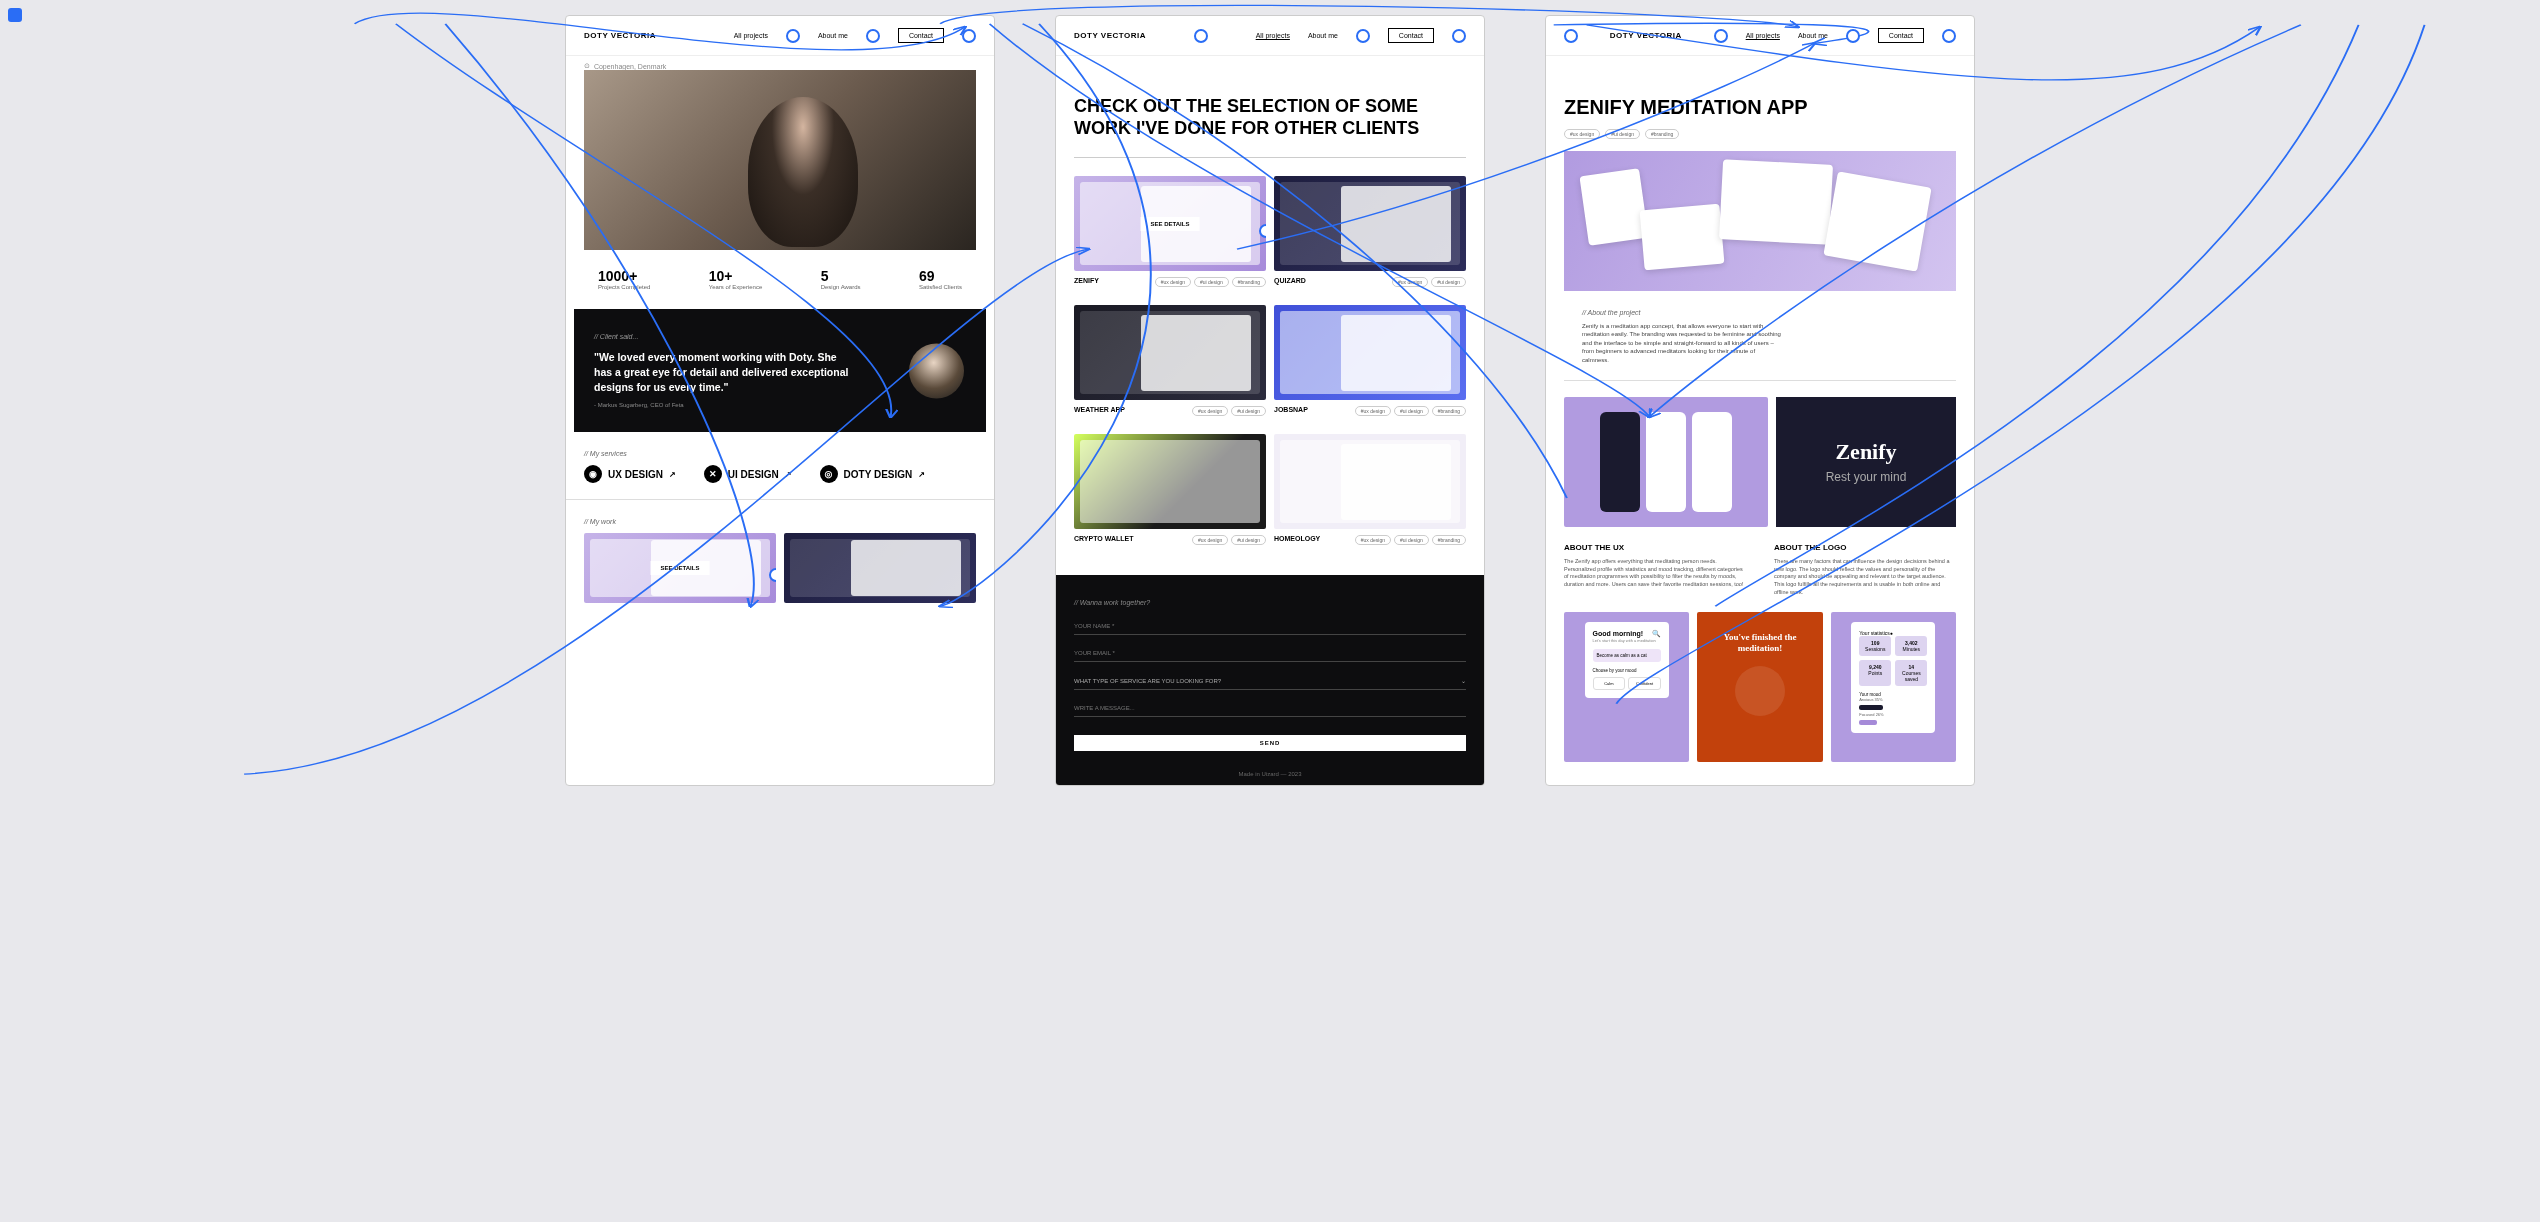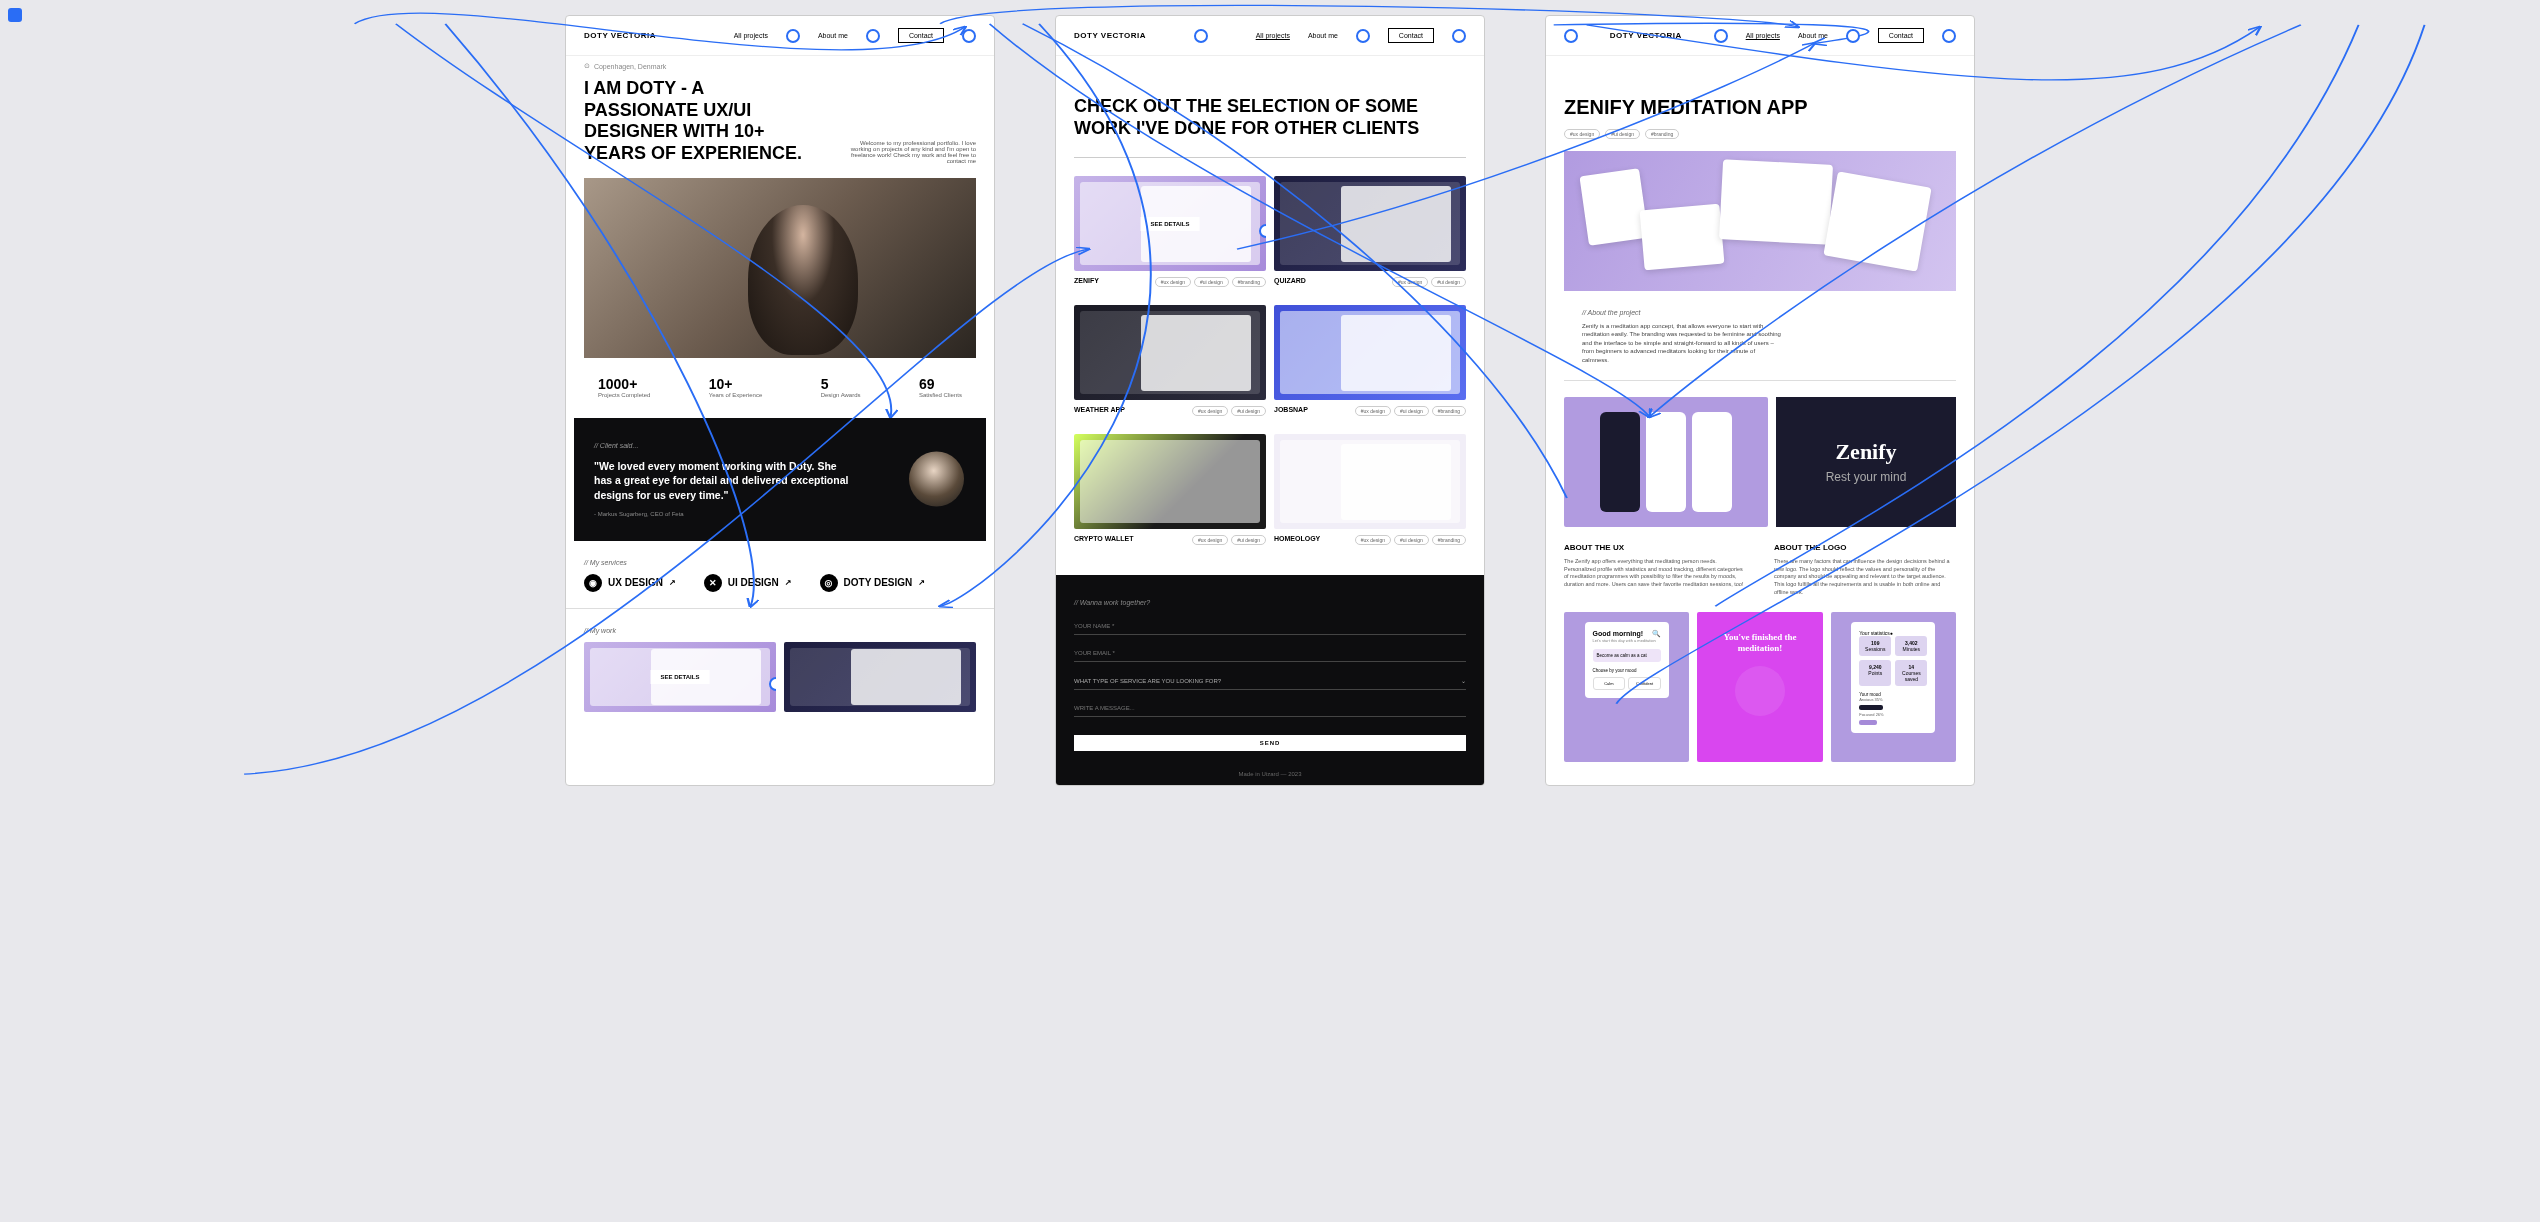--- a/index.html
+++ b/index.html
@@ -117,21 +117,21 @@
 .mid3 .right{ flex:1; height:130px; background:#1a1a2e; display:flex; flex-direction:column; align-items:center; justify-content:center; color:#fff;}
 .mid3 .right .brand{ font-family: Georgia, serif; font-size:22px; font-weight:600;}
 .mid3 .right .tag{ font-size:12px; color:#aaa; border:none; margin-top:4px;}
 .cols3 { display:flex; gap:28px; padding: 0 18px 16px;}
 .cols3 .col{ flex:1;}
 .cols3 h4{ font-size:8px; font-weight:800; margin-bottom:6px;}
 .cols3 p{ font-size:5.5px; color:#555; line-height:1.4;}
 .triple3{ display:flex; gap:8px; padding: 0 18px;}
 .triple3 .panel{ flex:1; height:150px; border-radius:2px; padding:10px;}
 .triple3 .panel.a{ background:#b19be0;}
-.triple3 .panel.b{ background:#d946ef; color:#fff; display:flex;flex-direction:column;align-items:center;padding-top:20px;}
+.triple3 .panel.b{ background:#c2410c; color:#fff; display:flex;flex-direction:column;align-items:center;padding-top:20px;}
 .triple3 .panel.c{ background:#b19be0;}
 .panel .inner{ background:#fff; border-radius:4px; width:80%; margin:0 auto; padding:8px; font-size:5px;}
 .panel.a .hd{ font-size:7px; font-weight:700; display:flex;justify-content:space-between;}
 .panel.b .txt{font-family:Georgia,serif;font-size:9px;font-weight:600;text-align:center;line-height:1.2;}
 .panel.c .statrow{display:flex;gap:4px;margin-bottom:4px;}
 .panel.c .statbox{flex:1;background:#ddd4f0;border-radius:3px;padding:4px;text-align:center;font-size:5px;}
 .panel.c .bar{height:5px;background:#1a1a2e;border-radius:2px;margin-top:3px;}
 .panel.c .bar.p{background:#a58ad8;}
 .node { position: absolute; width: 14px; height: 14px; border: 2px solid #2a6df5; border-radius: 50%; background: #fff; z-index: 20; }
 .sel-badge { position:absolute; top:8px; left:8px; width:14px; height:14px; background:#2a6df5; border-radius:3px; z-index:20;}
@@ -177,24 +177,20 @@
         <a>About me</a>
         <div class="node" style="position:static;display:inline-block;"></div>
         <span class="btn-contact">Contact</span>
         <div class="node" style="position:static;display:inline-block;"></div>
       </div>
     </div>
     <div class="location">
       <span>⊙</span>
       <span>Copenhagen, Denmark</span>
     </div>
-    <div class="hero">
-      <h1>I AM DOTY - A PASSIONATE UX/UI DESIGNER WITH 10+ YEARS OF EXPERIENCE.</h1>
-      <div class="intro">Welcome to my professional portfolio. I love working on projects of any kind and I'm open to freelance work! Check my work and feel free to contact me</div>
-    </div>
     <div class="hero-img"></div>
     <div class="stats">
       <div class="stat">
           <div class="num">1000+</div>
           <div class="lbl">Projects
 Completed</div>
         </div>
       <div class="stat">
           <div class="num">10+</div>
           <div class="lbl">Years of

